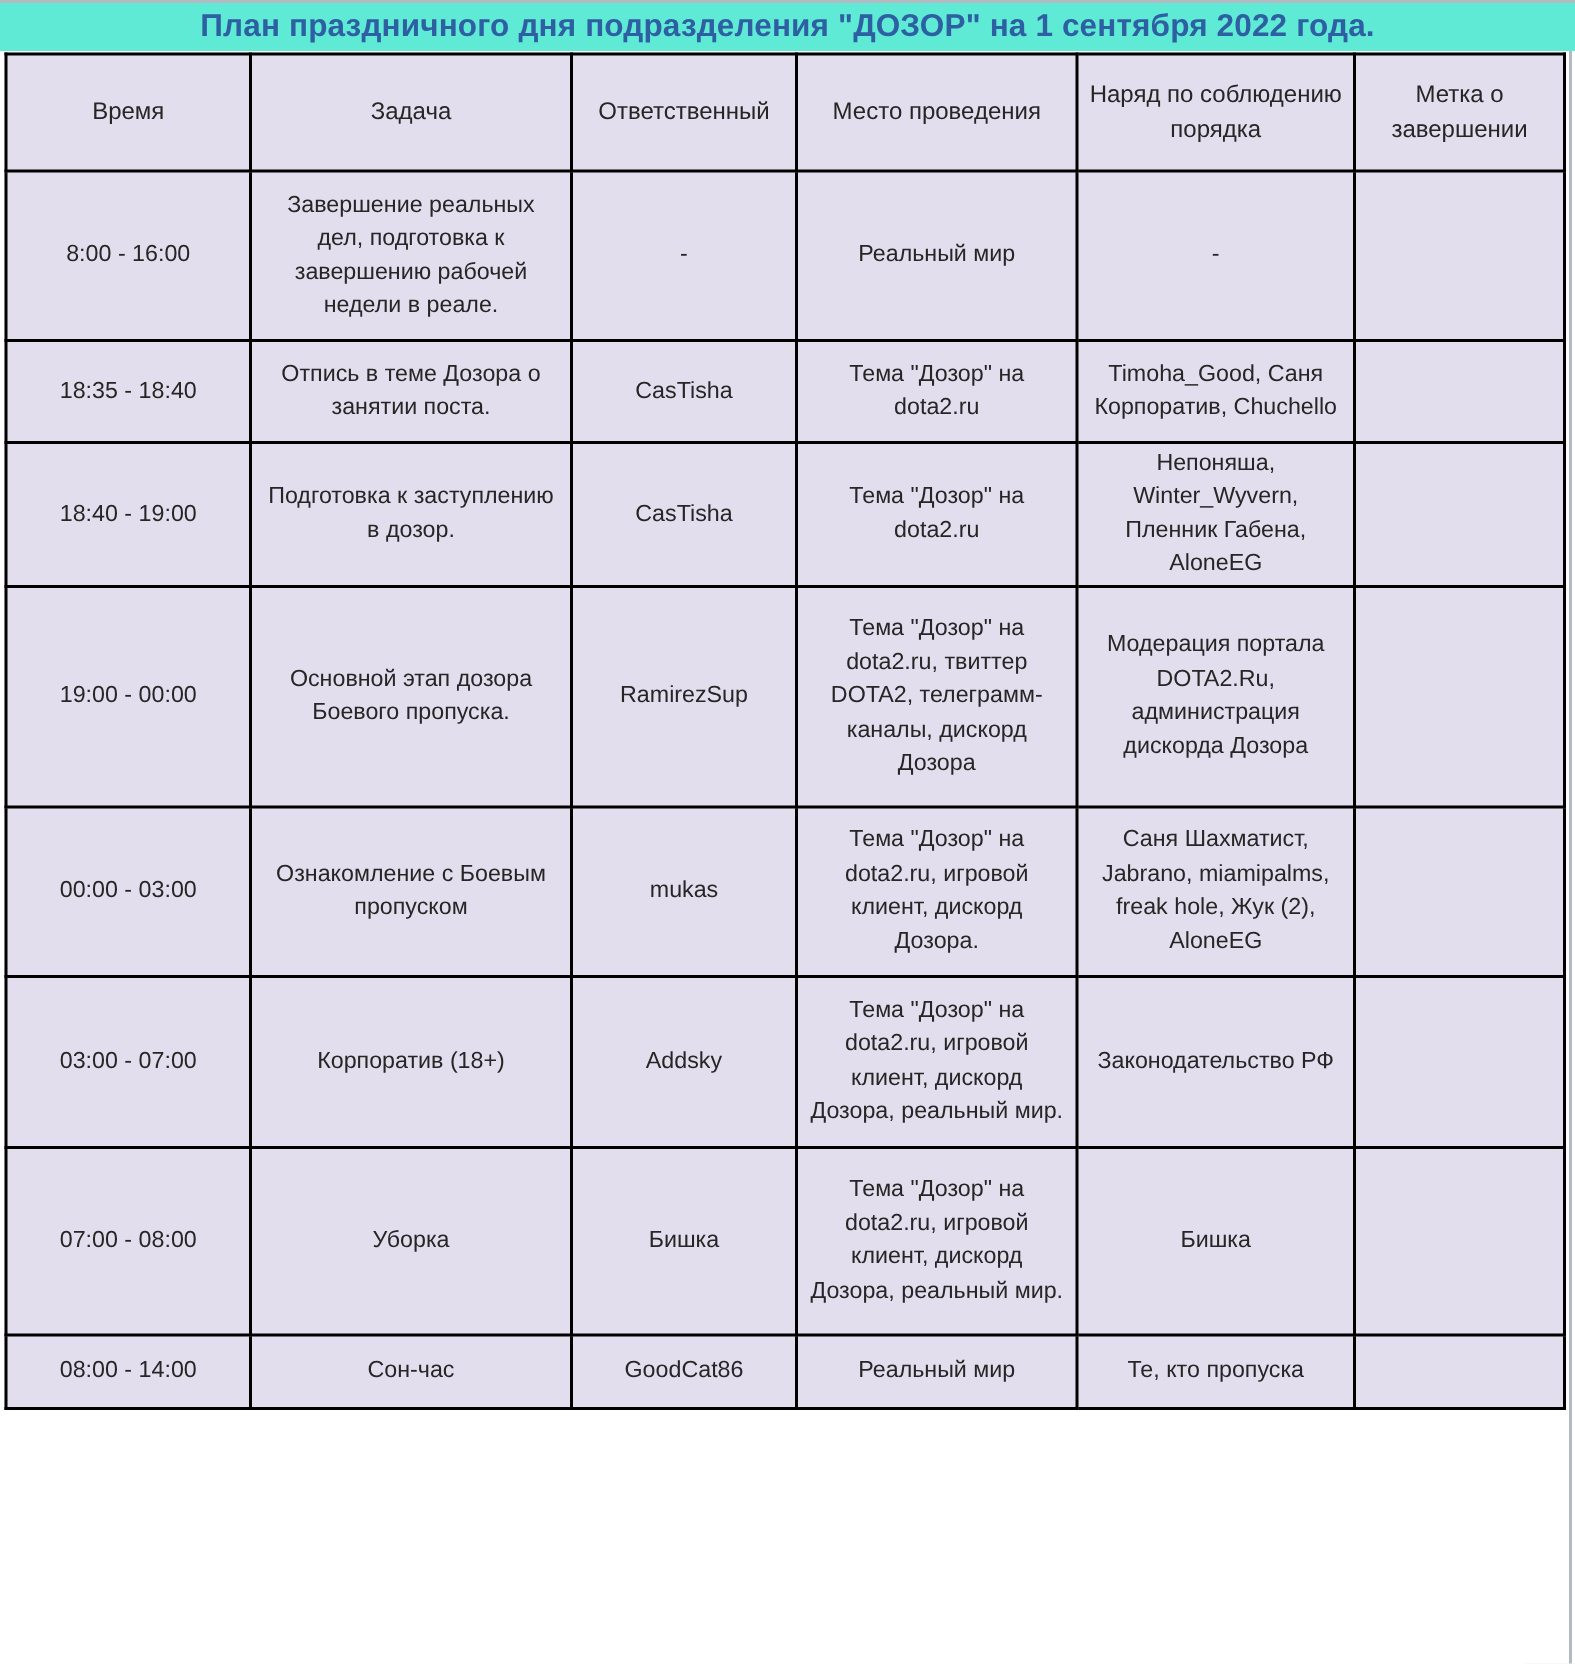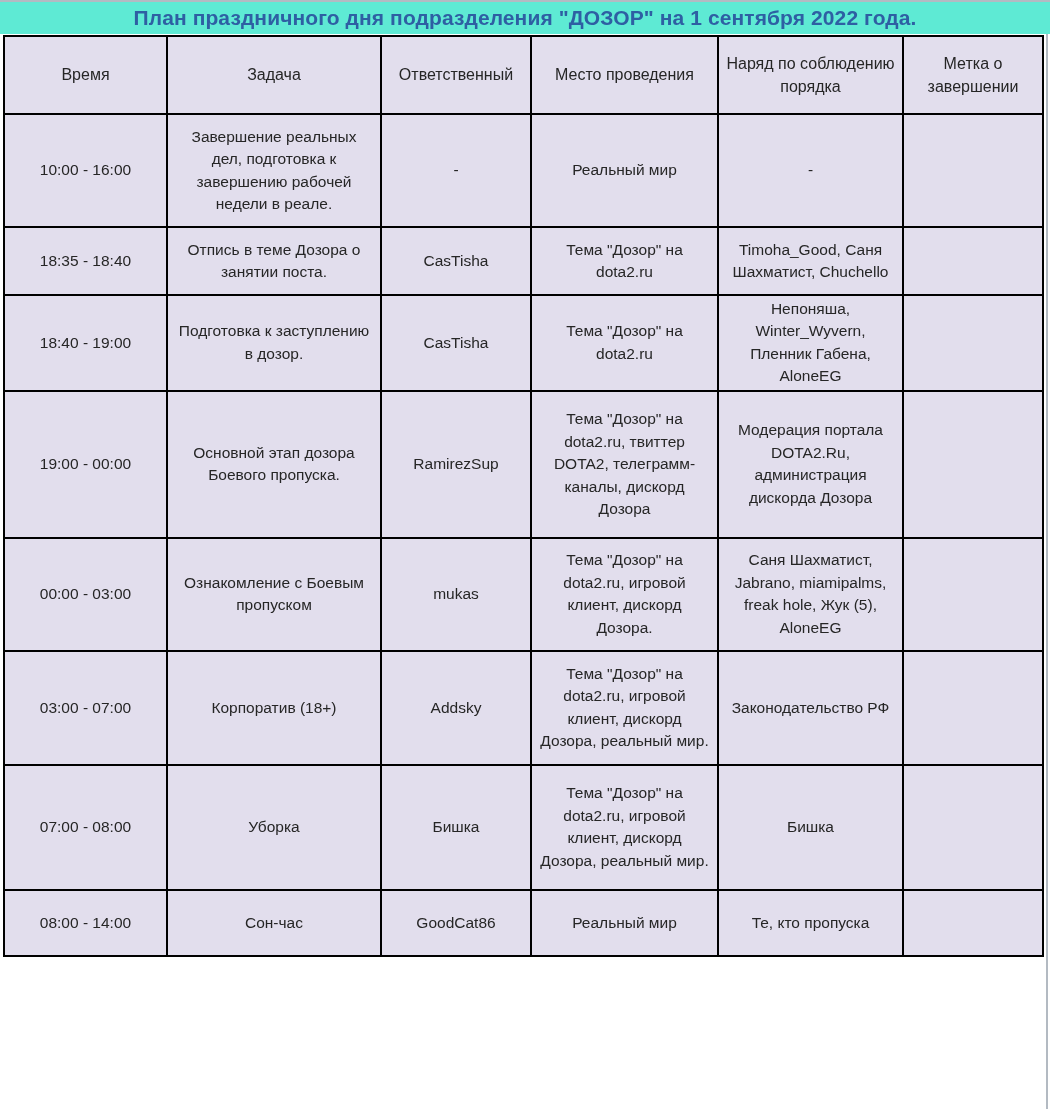--- a/index.html
+++ b/index.html
@@ -86,33 +86,33 @@
       <th>Время</th>
       <th>Задача</th>
       <th>Ответственный</th>
       <th>Место проведения</th>
       <th>Наряд по соблюдению порядка</th>
       <th>Метка о завершении</th>
     </tr>
   </thead>
   <tbody>
     <tr style="height:113px">
-      <td>10:00 - 16:00</td>
+      <td>8:00 - 16:00</td>
       <td>Завершение реальных дел, подготовка к завершению рабочей недели в реале.</td>
       <td>-</td>
       <td>Реальный мир</td>
       <td>-</td>
       <td></td>
     </tr>
     <tr style="height:68px">
       <td>18:35 - 18:40</td>
       <td>Отпись в теме Дозора о занятии поста.</td>
       <td>CasTisha</td>
       <td>Тема "Дозор" на dota2.ru</td>
-      <td>Timoha_Good, Саня Шахматист, Chuchello</td>
+      <td>Timoha_Good, Саня Корпоратив, Chuchello</td>
       <td></td>
     </tr>
     <tr style="height:94px">
       <td>18:40 - 19:00</td>
       <td>Подготовка к заступлению в дозор.</td>
       <td>CasTisha</td>
       <td>Тема "Дозор" на dota2.ru</td>
       <td>Непоняша, Winter_Wyvern, Пленник Габена, AloneEG</td>
       <td></td>
     </tr>
@@ -122,40 +122,40 @@
       <td>RamirezSup</td>
       <td>Тема "Дозор" на dota2.ru, твиттер DOTA2, телеграмм-каналы, дискорд Дозора</td>
       <td>Модерация портала DOTA2.Ru, администрация дискорда Дозора</td>
       <td></td>
     </tr>
     <tr style="height:113px">
       <td>00:00 - 03:00</td>
       <td>Ознакомление с Боевым пропуском</td>
       <td>mukas</td>
       <td>Тема "Дозор" на dota2.ru, игровой клиент, дискорд Дозора.</td>
-      <td>Саня Шахматист, Jabrano, miamipalms, freak hole, Жук (5), AloneEG</td>
+      <td>Саня Шахматист, Jabrano, miamipalms, freak hole, Жук (2), AloneEG</td>
       <td></td>
     </tr>
     <tr style="height:114px">
       <td>03:00 - 07:00</td>
       <td>Корпоратив (18+)</td>
       <td>Addsky</td>
       <td>Тема "Дозор" на dota2.ru, игровой клиент, дискорд Дозора, реальный мир.</td>
       <td>Законодательство РФ</td>
       <td></td>
     </tr>
     <tr style="height:125px">
       <td>07:00 - 08:00</td>
       <td>Уборка</td>
       <td>Бишка</td>
       <td>Тема "Дозор" на dota2.ru, игровой клиент, дискорд Дозора, реальный мир.</td>
       <td>Бишка</td>
       <td></td>
     </tr>
-    <tr style="height:66px">
+    <tr style="height:49px">
       <td>08:00 - 14:00</td>
       <td>Сон-час</td>
       <td>GoodCat86</td>
       <td>Реальный мир</td>
       <td>Те, кто пропуска</td>
       <td></td>
     </tr>
   </tbody>
 </table>
 

